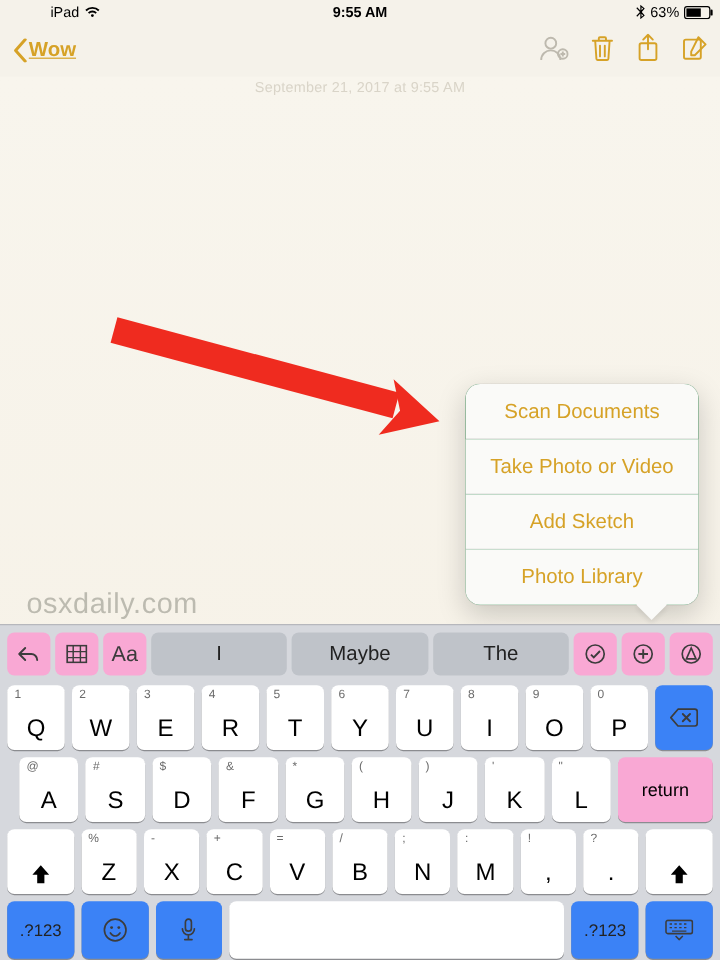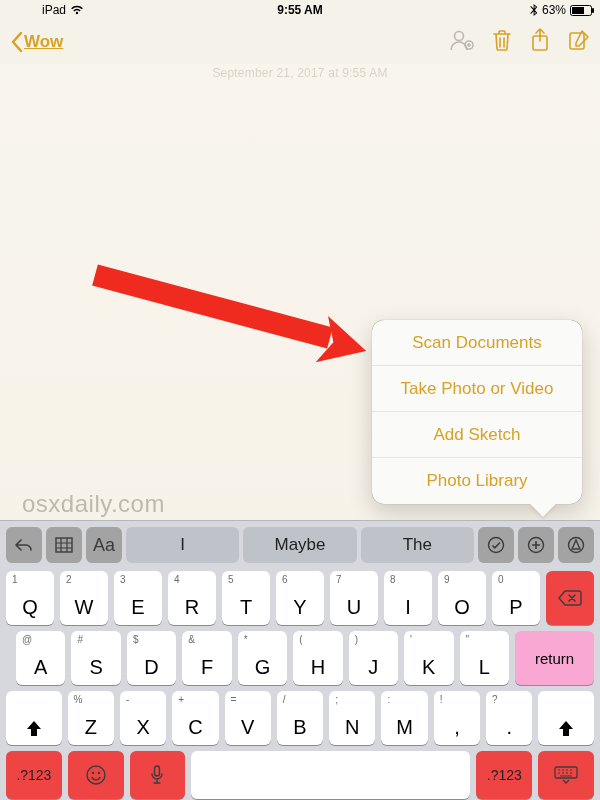--- a/index.html
+++ b/index.html
@@ -19,43 +19,43 @@
   .nav-right { display:flex; align-items:center; gap:18px; }
   .nav-right .icon { color:#d6a227; }
   .nav-right .icon.muted { color:#bdb9ae; }
 
   .note-area { position:absolute; top:64px; left:0; right:0; bottom:0; background: linear-gradient(#f8f5ed,#f6f1e6); }
   .note-date { text-align:center; color:#d9d4c8; font-size:12px; margin-top:2px; letter-spacing:0.2px; }
 
   .watermark { position:absolute; left:22px; top:490px; color:rgba(140,140,130,0.55); font-size:24px; letter-spacing:0.5px; font-weight:400; }
 
   
-  .popover { position:absolute; right:18px; top:320px; width:210px; background:#15803d; border-radius:12px; box-shadow:0 8px 24px rgba(0,0,0,0.18), 0 0 0 0.5px rgba(0,0,0,0.08); overflow:visible; }
+  .popover { position:absolute; right:18px; top:320px; width:194px; background:#15803d; border-radius:12px; box-shadow:0 8px 24px rgba(0,0,0,0.18), 0 0 0 0.5px rgba(0,0,0,0.08); overflow:visible; }
   .popover::after{ content:""; position:absolute; bottom:-9px; right:30px; width:18px; height:18px; background:#fafaf8; transform:rotate(45deg); box-shadow:2px 2px 4px rgba(0,0,0,0.08); }
   .popover-item { height:46px; display:flex; align-items:center; justify-content:center; color:#d6a227; font-size:17px; font-weight:400; border-bottom:1px solid rgba(0,0,0,0.08); position:relative; z-index:1; background:#fafaf8;}
   .popover-item:first-child{ border-top-left-radius:12px; border-top-right-radius:12px;}
   .popover-item:last-child { border-bottom:none; border-bottom-left-radius:12px; border-bottom-right-radius:12px;}
 
   
   .red-arrow { position:absolute; left:90px; top:260px; width:300px; height:120px; pointer-events:none; }
 
   
   .keyboard { position:absolute; left:0; right:0; bottom:0; height:280px; background:#d6d8dd; border-top:1px solid rgba(0,0,0,0.15); }
   .kb-row { display:flex; align-items:stretch; padding:6px 6px 0 6px; gap:6px; }
   .suggestion-bar { height:44px; display:flex; align-items:center; padding:4px 6px 0 6px; gap:4px;}
-  .sug-btn { background:#a3a3a3; border-radius:6px; height:36px; display:flex; align-items:center; justify-content:center; color:#3c3c3c; }
+  .sug-btn { background:#f9a8d4; border-radius:6px; height:36px; display:flex; align-items:center; justify-content:center; color:#3c3c3c; }
   .sug-left { display:flex; gap:4px; }
   .sug-left .sug-btn{ width:36px; font-size:18px;}
   .sug-mid { flex:1; display:flex; gap:4px; }
   .sug-mid .sug-btn{ flex:1; color:#222; font-size:17px; background:#bfc3c9; }
   .sug-right { display:flex; gap:4px;}
   .sug-right .sug-btn{ width:36px; }
   .key { flex:1; background:#fff; border-radius:6px; box-shadow:0 1px 0 rgba(0,0,0,0.35); position:relative; height:54px; display:flex; align-items:flex-end; justify-content:center; padding-bottom:6px; font-size:20px; color:#000;}
   .key .alt { position:absolute; top:3px; left:6px; font-size:10px; color:#6b6b6b; }
-  .key.ctrl { background:#ef4444; color:#222; align-items:center; padding-bottom:0; }
+  .key.ctrl { background:#3b82f6; color:#222; align-items:center; padding-bottom:0; }
   .kb-row.row2 { padding-left:16px; padding-right:6px;}
   .kb-row.row2 .key.return{ flex:1.6; background:#f9a8d4; font-size:15px; align-items:center; padding-bottom:0;}
   .kb-row.row3 .shift{ flex:1.2; background:#fff;}
   .kb-row.bottom .key{ height:48px; align-items:center; padding-bottom:0;}
   .kb-row.bottom .space{ flex:5; background:#fff;}
   .kb-row.bottom .ctrl{ font-size:14px;}
 </style>
 </head>
 <body>
 

